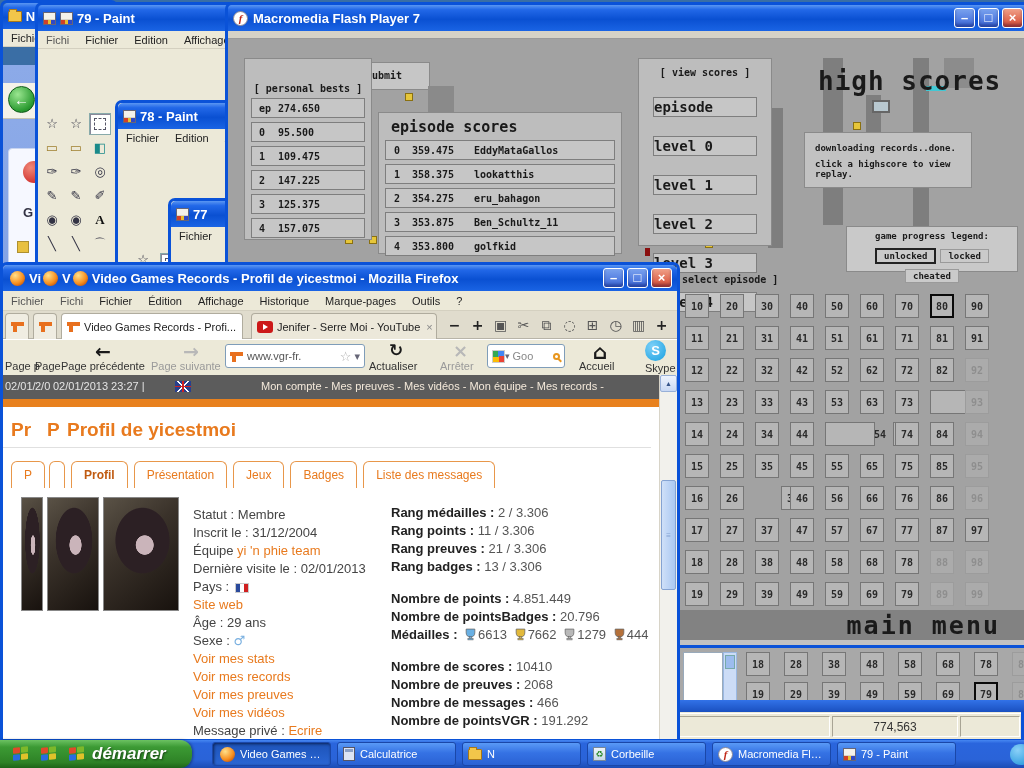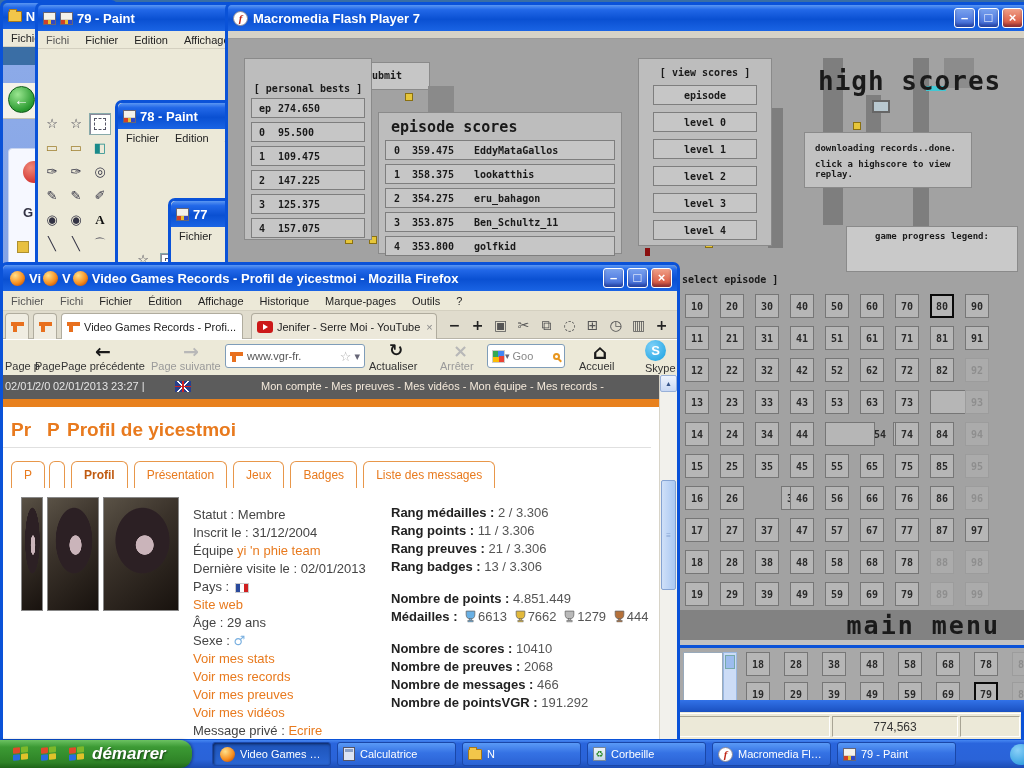--- a/index.html
+++ b/index.html
@@ -56,22 +56,22 @@
   #flash-body .menusliver{height:8px;background:#d6d2c6;border-bottom:1px solid #9a9a9a}
   .px{font-family:"DejaVu Sans Mono",monospace;font-weight:bold;color:#1a1a1a}
   .gamebar{position:absolute;background:#7e7e7e}
   .gpanel{position:absolute;background:#bdbdbd;border:1px solid #8a8a8a}
   .pb-row,.es-row{background:#c6c6c6;border:1px solid #7e7e7e;display:flex;align-items:center;font-size:10px}
   .pb-row{height:20px;margin:4px 6px}
   .pb-l{width:26px;padding-left:7px}.pb-v{flex:1}
   .es-row{height:20px;margin:4px 6px}
   .es-r{width:26px;padding-left:8px}.es-s{width:62px}.es-n{flex:1}
   .gold{position:absolute;width:8px;height:8px;background:#e6c63a;border:1px solid #8a7010}
-  .vs-btn{width:104px;height:20px;margin:7px auto;background:#c6c6c6;border:1px solid #7e7e7e;
-        font-size:10px;text-align:center;line-height:19px}
+  .vs-btn{width:104px;height:20px;margin:19px auto;background:#c6c6c6;border:1px solid #7e7e7e;
+        font-size:14px;line-height:19px}
   .lg-btn{display:inline-block;padding:1px 7px;margin:0 2px;border:1px solid #9a9a9a;background:#cacaca;font-size:9px}
   .lg-btn.sel{border:2px solid #222}
   .gcell{position:absolute;width:24px;height:24px;background:#b6b6b6;border:1px solid #767676;
         font:bold 10px "DejaVu Sans Mono",monospace;color:#2a2a2a;text-align:center;line-height:23px}
   .gcell.glock{background:#ababab;border-color:#9c9c9c;color:#8e8e8e}
   .gcell.gsel{border:2px solid #0a0a0a;line-height:21px}
 
   
   #flashback{position:absolute;left:675px;top:646px;width:349px;height:66px;background:#a8a8a8;border-left:4px solid #1048d8;z-index:5}
   #flashback .whitebox{position:absolute;left:4px;top:6px;width:40px;height:56px;background:#fff;border:1px solid #9ab}
@@ -419,20 +419,21 @@
         <div>high scores</div>
       </div>
 
       <div class="gpanel" style="left:576px;top:101px;width:168px;height:56px;background:#c2c2c2">
         <div class="px" style="font-size:9px;padding:10px 0 0 10px">downloading records..done.</div>
         <div class="px" style="font-size:9px;padding:6px 0 0 10px">click a highscore to view replay.</div>
       </div>
 
       <div class="gpanel" style="left:618px;top:195px;width:172px;height:46px;background:#c9c9c9;text-align:center">
         <div class="px" style="font-size:9px;padding-top:4px">game progress legend:</div>
+        <div id="legend-btns" class="px" style="margin-top:3px"><span class="lg-btn sel">unlocked</span><span class="lg-btn">locked</span><span class="lg-btn">cheated</span></div>
       </div>
 
       <div class="px" style="position:absolute;left:454px;top:243px;font-size:10px">select episode ]</div>
       <div id="ep-grid" style="position:absolute;inset:0">
           <div class="gcell" style="left: 457px; top: 263px;">10</div>
           <div class="gcell" style="left: 492px; top: 263px;">20</div>
           <div class="gcell" style="left: 527px; top: 263px;">30</div>
           <div class="gcell" style="left: 562px; top: 263px;">40</div>
           <div class="gcell" style="left: 597px; top: 263px;">50</div>
           <div class="gcell" style="left: 632px; top: 263px;">60</div>
@@ -659,20 +660,21 @@
         </div>
       <div id="stats-groups">
           <div class="sgroup">
             <div class="sl"><span class="sb">Rang médailles : </span><span class="sv">2 / 3.306</span></div>
             <div class="sl"><span class="sb">Rang points : </span><span class="sv">11 / 3.306</span></div>
             <div class="sl"><span class="sb">Rang preuves : </span><span class="sv">21 / 3.306</span></div>
             <div class="sl"><span class="sb">Rang badges : </span><span class="sv">13 / 3.306</span></div>
           </div>
           <div class="sgroup">
             <div class="sl"><span class="sb">Nombre de points : </span><span class="sv">4.851.449</span></div>
+            <div class="sl"><span class="sb">Nombre de pointsBadges : </span><span class="sv">20.796</span></div>
             <div class="sl"><span class="sb">Médailles : </span><span class="medal"><svg width="13" height="13" viewBox="0 0 12 12">
                   <path d="M2 1h8v3.5a4 4 0 0 1-8 0z" fill="#69b0e4" stroke="#666" stroke-width="0.7"></path>
                   <rect x="5" y="8" width="2" height="1.6" fill="#69b0e4" stroke="#666" stroke-width="0.5"></rect>
                   <rect x="3.6" y="9.6" width="4.8" height="1.4" fill="#69b0e4" stroke="#666" stroke-width="0.5"></rect>
                 </svg></span><span class="sv">6613 </span><span class="medal"><svg width="13" height="13" viewBox="0 0 12 12">
                   <path d="M2 1h8v3.5a4 4 0 0 1-8 0z" fill="#e2b93b" stroke="#666" stroke-width="0.7"></path>
                   <rect x="5" y="8" width="2" height="1.6" fill="#e2b93b" stroke="#666" stroke-width="0.5"></rect>
                   <rect x="3.6" y="9.6" width="4.8" height="1.4" fill="#e2b93b" stroke="#666" stroke-width="0.5"></rect>
                 </svg></span><span class="sv">7662 </span><span class="medal"><svg width="13" height="13" viewBox="0 0 12 12">
                   <path d="M2 1h8v3.5a4 4 0 0 1-8 0z" fill="#b9b9b9" stroke="#666" stroke-width="0.7"></path>

